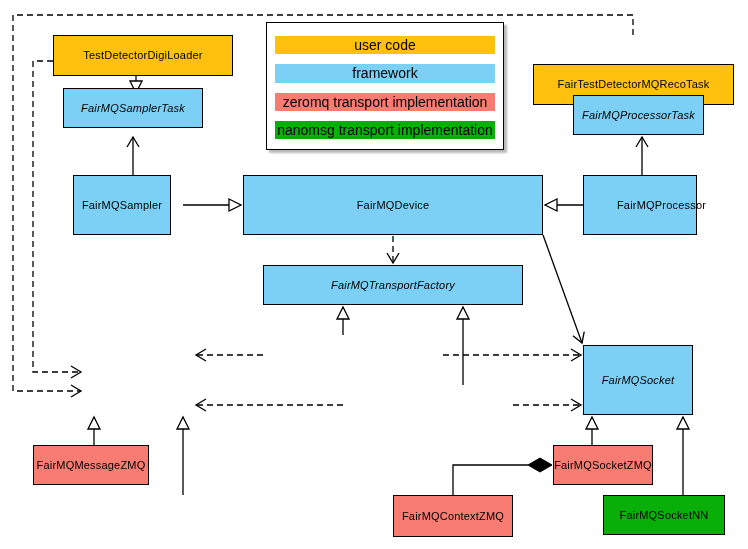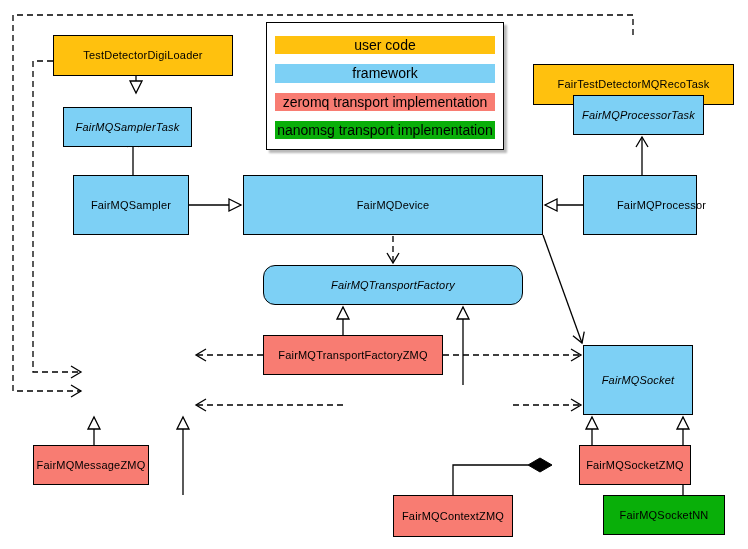--- a/index.html
+++ b/index.html
@@ -96,40 +96,39 @@
     <div class="legend-item c-user">user code</div>
     <div class="legend-item c-fw">framework</div>
     <div class="legend-item c-zmq">zeromq transport implementation</div>
     <div class="legend-item c-nn">nanomsg transport implementation</div>
   </div>
 
   <div class="node c-user" style="left:53px;top:35px;width:180px;height:41px;">TestDetectorDigiLoader</div>
 
   <div class="node c-user" style="left:533px;top:36px;width:201px;height:41px;margin-top:28px;">FairTestDetectorMQRecoTask</div>
 
-  <div class="node c-fw abstract" style="left:63px;top:107px;width:129px;height:40px;">FairMQSamplerTask</div>
+  <div class="node c-fw abstract" style="left:63px;top:88px;width:140px;height:40px;">FairMQSamplerTask</div>
 
   <div class="node c-fw abstract" style="left:573px;top:95px;width:131px;height:40px;">FairMQProcessorTask</div>
 
-  <div class="node c-fw" style="left:73px;top:175px;width:116px;height:60px;">FairMQSampler</div>
+  <div class="node c-fw" style="left:73px;top:175px;width:98px;height:60px;">FairMQSampler</div>
 
   <div class="node c-fw" style="left:243px;top:175px;width:300px;height:60px;">FairMQDevice</div>
 
   <div class="node c-fw" style="left:583px;top:175px;width:114px;height:60px;padding-left:43px;">FairMQProcessor</div>
 
-  <div class="node c-fw abstract" style="left:263px;top:265px;width:260px;height:40px;border-radius:12px;">FairMQTransportFactory</div>
+  <div class="node c-fw abstract" style="left:263px;top:265px;width:260px;height:40px;">FairMQTransportFactory</div>
 
-  <div class="node c-zmq" style="left:263px;top:335px;width:180px;height:40px;">FairMQTransportFactoryZMQ</div>
 
 
 
   <div class="node c-zmq" style="left:33px;top:445px;width:116px;height:40px;">FairMQMessageZMQ</div>
 
 
   <div class="node c-fw abstract" style="left:583px;top:345px;width:110px;height:70px;">FairMQSocket</div>
 
-  <div class="node c-zmq" style="left:553px;top:445px;width:112px;height:40px;margin-left:26px;">FairMQSocketZMQ</div>
+  <div class="node c-zmq" style="left:553px;top:445px;width:100px;height:40px;">FairMQSocketZMQ</div>
 
   <div class="node c-nn" style="left:603px;top:495px;width:122px;height:40px;">FairMQSocketNN</div>
 
   <div class="node c-zmq" style="left:393px;top:495px;width:120px;height:42px;">FairMQContextZMQ</div>
 
 </div>
 
 </body></html>

